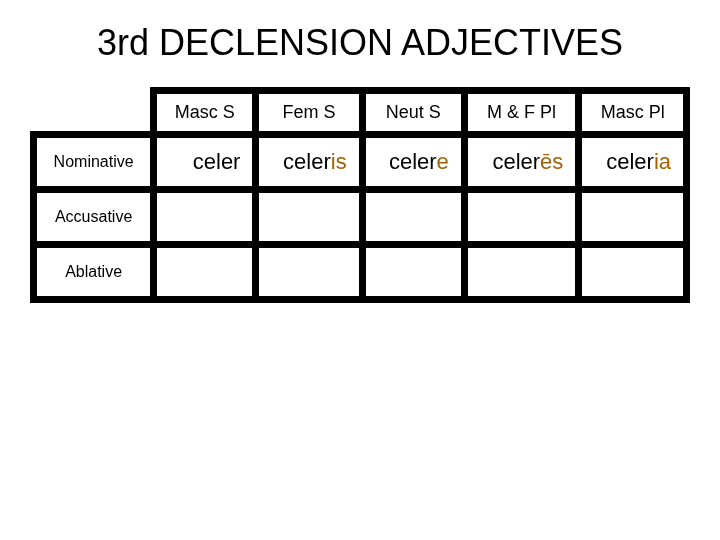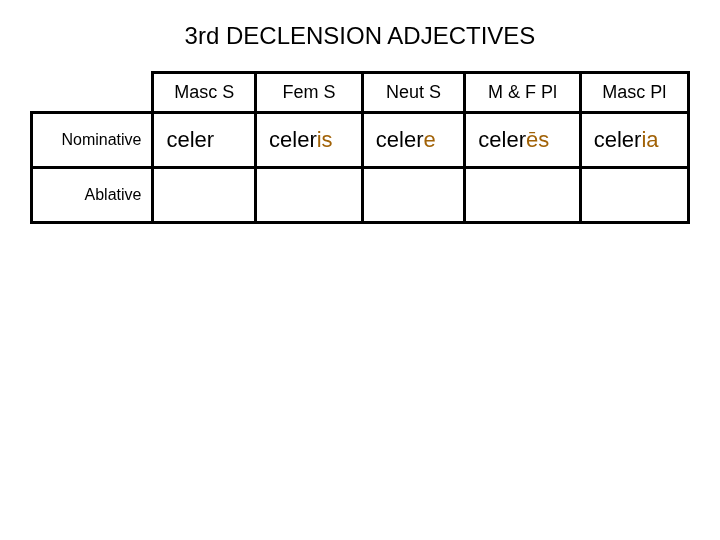--- a/index.html
+++ b/index.html
@@ -13,55 +13,55 @@
       height: 540px;
       background: #ffffff;
       font-family: Arial, sans-serif;
       display: flex;
       flex-direction: column;
       align-items: center;
       padding: 20px 30px;
     }
 
     .page-title {
-      font-size: 24px;
+      font-size: 36px;
       font-weight: normal;
       text-align: center;
       margin-bottom: 20px;
       line-height: 1.3;
     }
 
     table {
       border-collapse: collapse;
       width: 100%;
     }
 
     th, td {
-      border: 3px solid #000000;
+      border: 7px solid #000000;
       padding: 8px 12px;
       font-size: 18px;
       vertical-align: middle;
     }
 
     th {
       background: #ffffff;
       font-weight: normal;
       text-align: center;
     }
 
     td.row-label {
       font-size: 16px;
       font-weight: normal;
-      text-align: right;
+      text-align: center;
       white-space: nowrap;
       padding: 8px 10px;
     }
 
     td.cell-value {
-      text-align: left;
+      text-align: right;
       font-size: 22px;
       height: 55px;
     }
 
     .highlight-red {
       color: #a16207;
     }
 
     .header-row th:first-child {
       border: none;
@@ -89,20 +89,28 @@
   <tbody>
     <tr>
       <td class="row-label">Nominative</td>
       <td class="cell-value">celer</td>
       <td class="cell-value">celer<span class="highlight-red">is</span></td>
       <td class="cell-value">celer<span class="highlight-red">e</span></td>
       <td class="cell-value">celer<span class="highlight-red">ēs</span></td>
       <td class="cell-value">celer<span class="highlight-red">ia</span></td>
     </tr>
     <tr>
+      <td class="row-label">Accusative</td>
+      <td class="cell-value"></td>
+      <td class="cell-value"></td>
+      <td class="cell-value"></td>
+      <td class="cell-value"></td>
+      <td class="cell-value"></td>
+    </tr>
+    <tr>
       <td class="row-label">Ablative</td>
       <td class="cell-value"></td>
       <td class="cell-value"></td>
       <td class="cell-value"></td>
       <td class="cell-value"></td>
       <td class="cell-value"></td>
     </tr>
   </tbody>
 </table>
 

